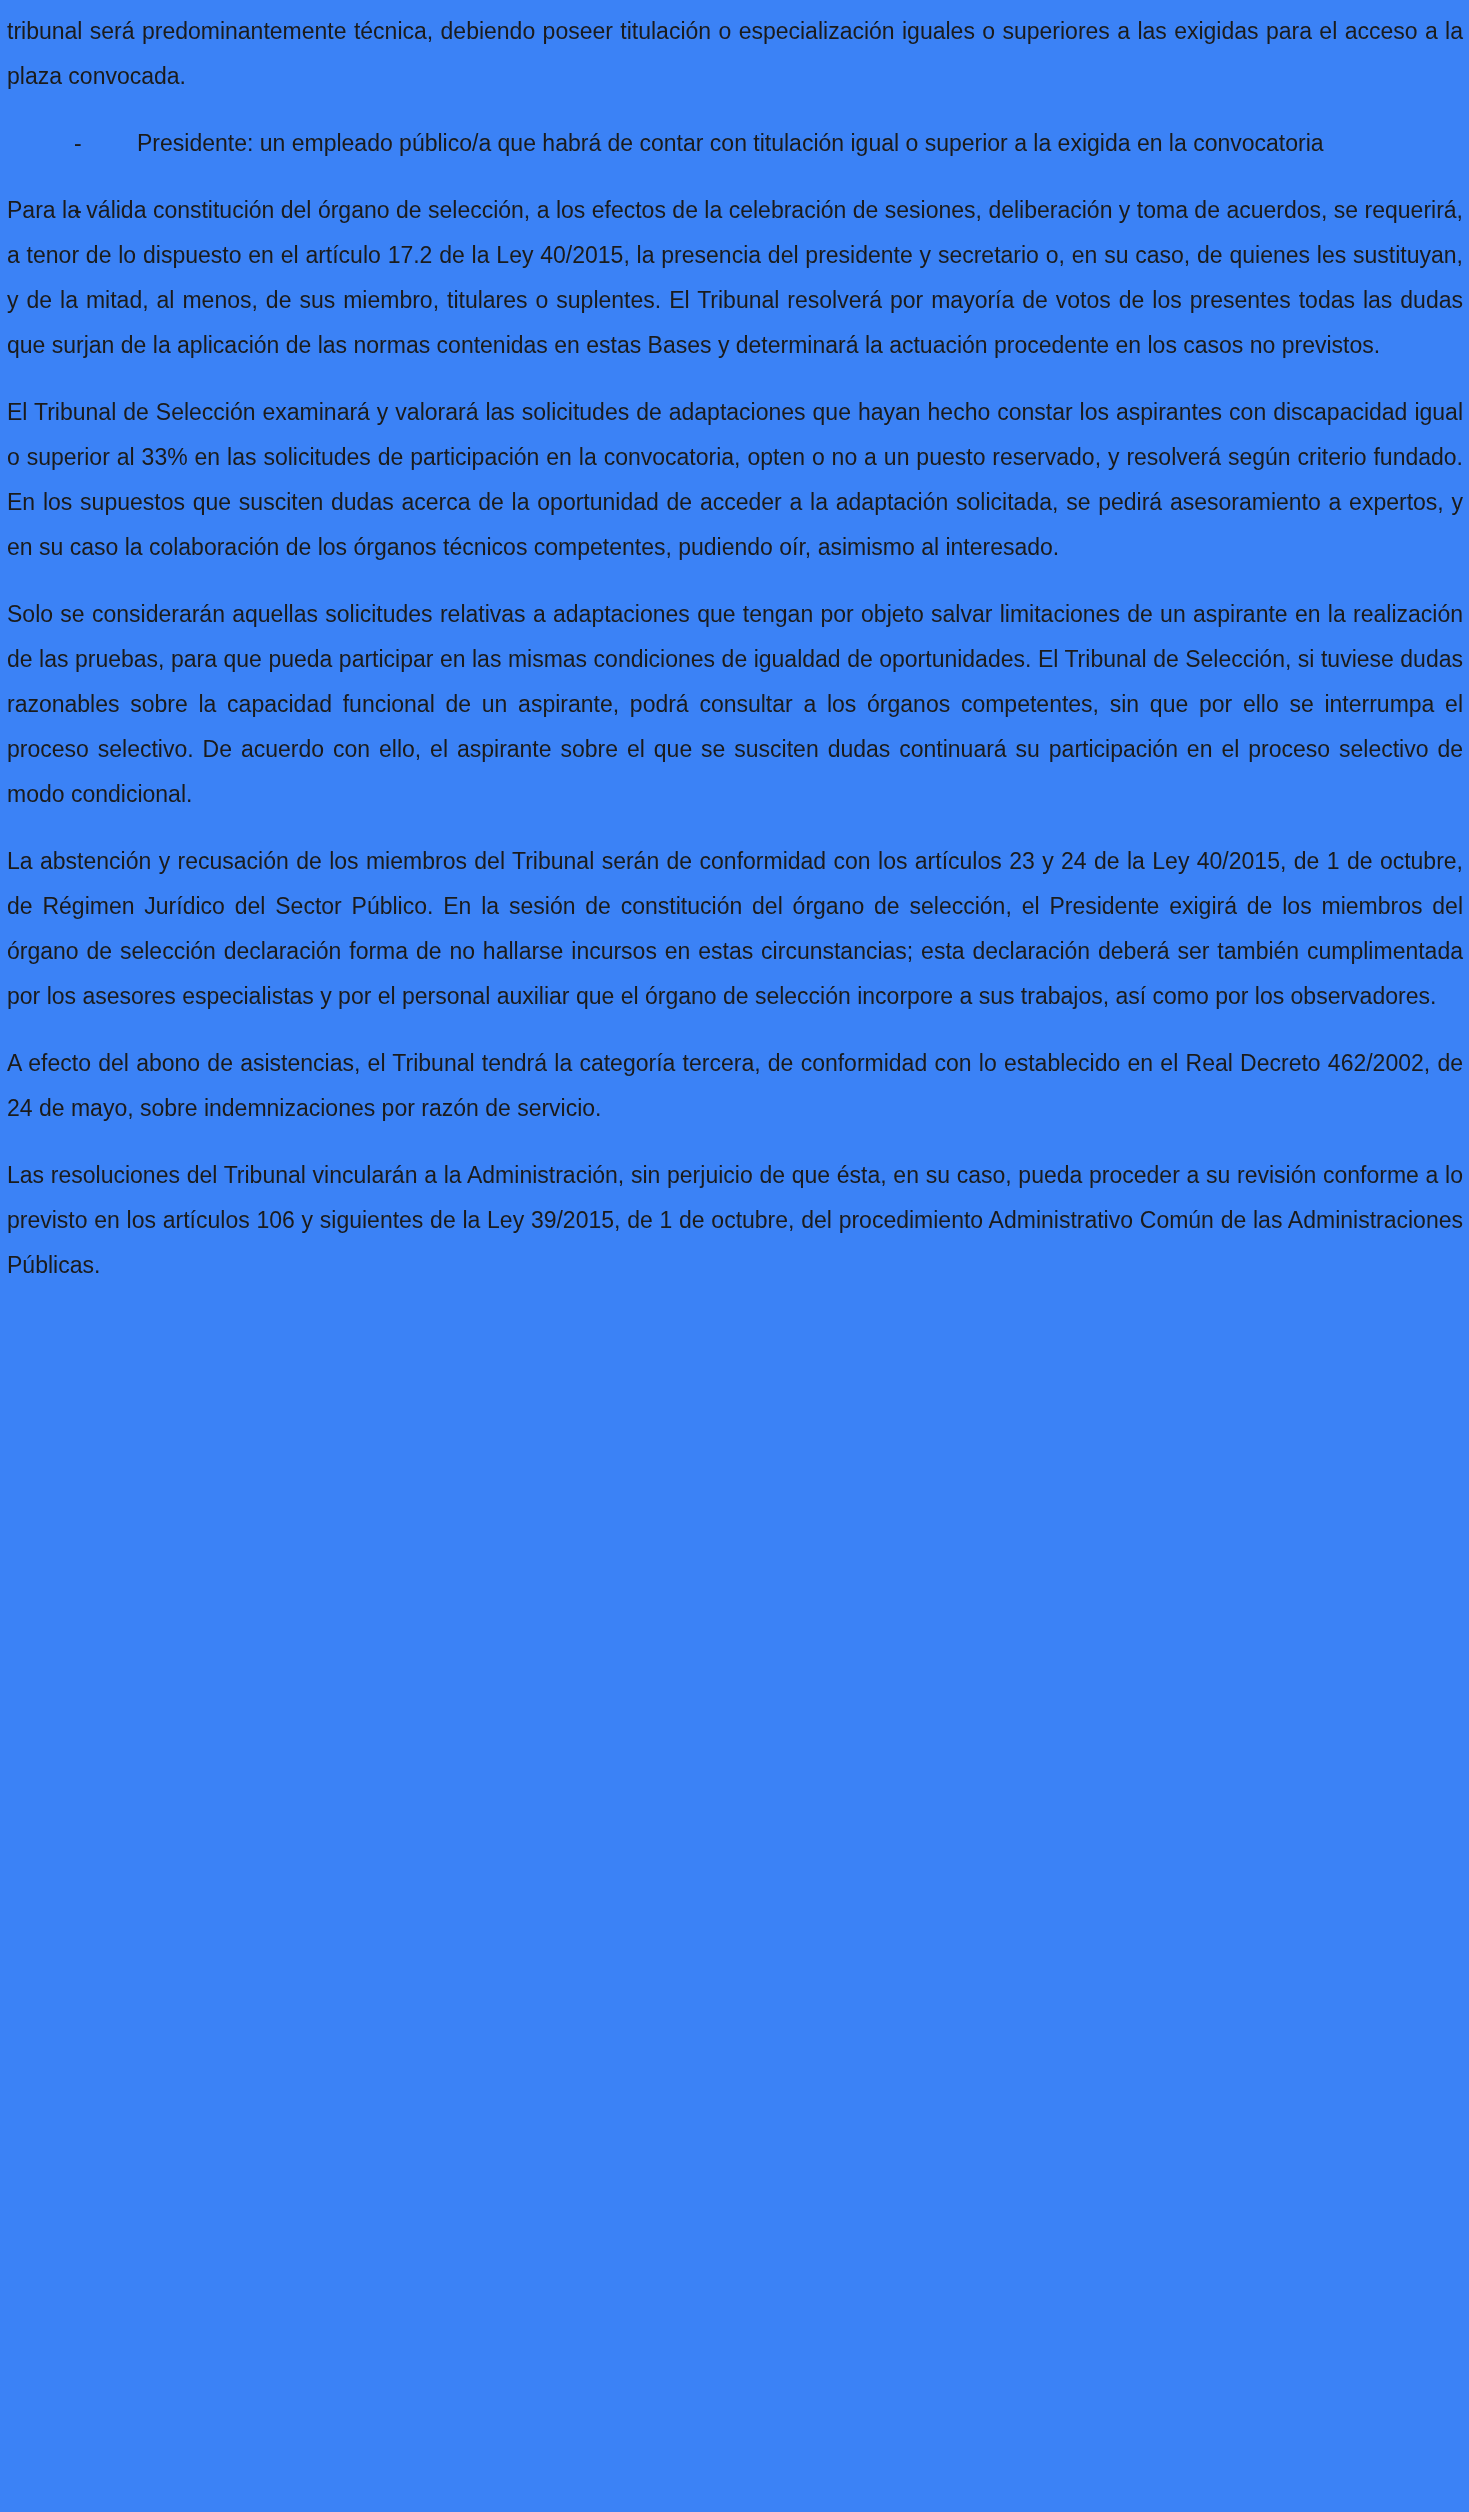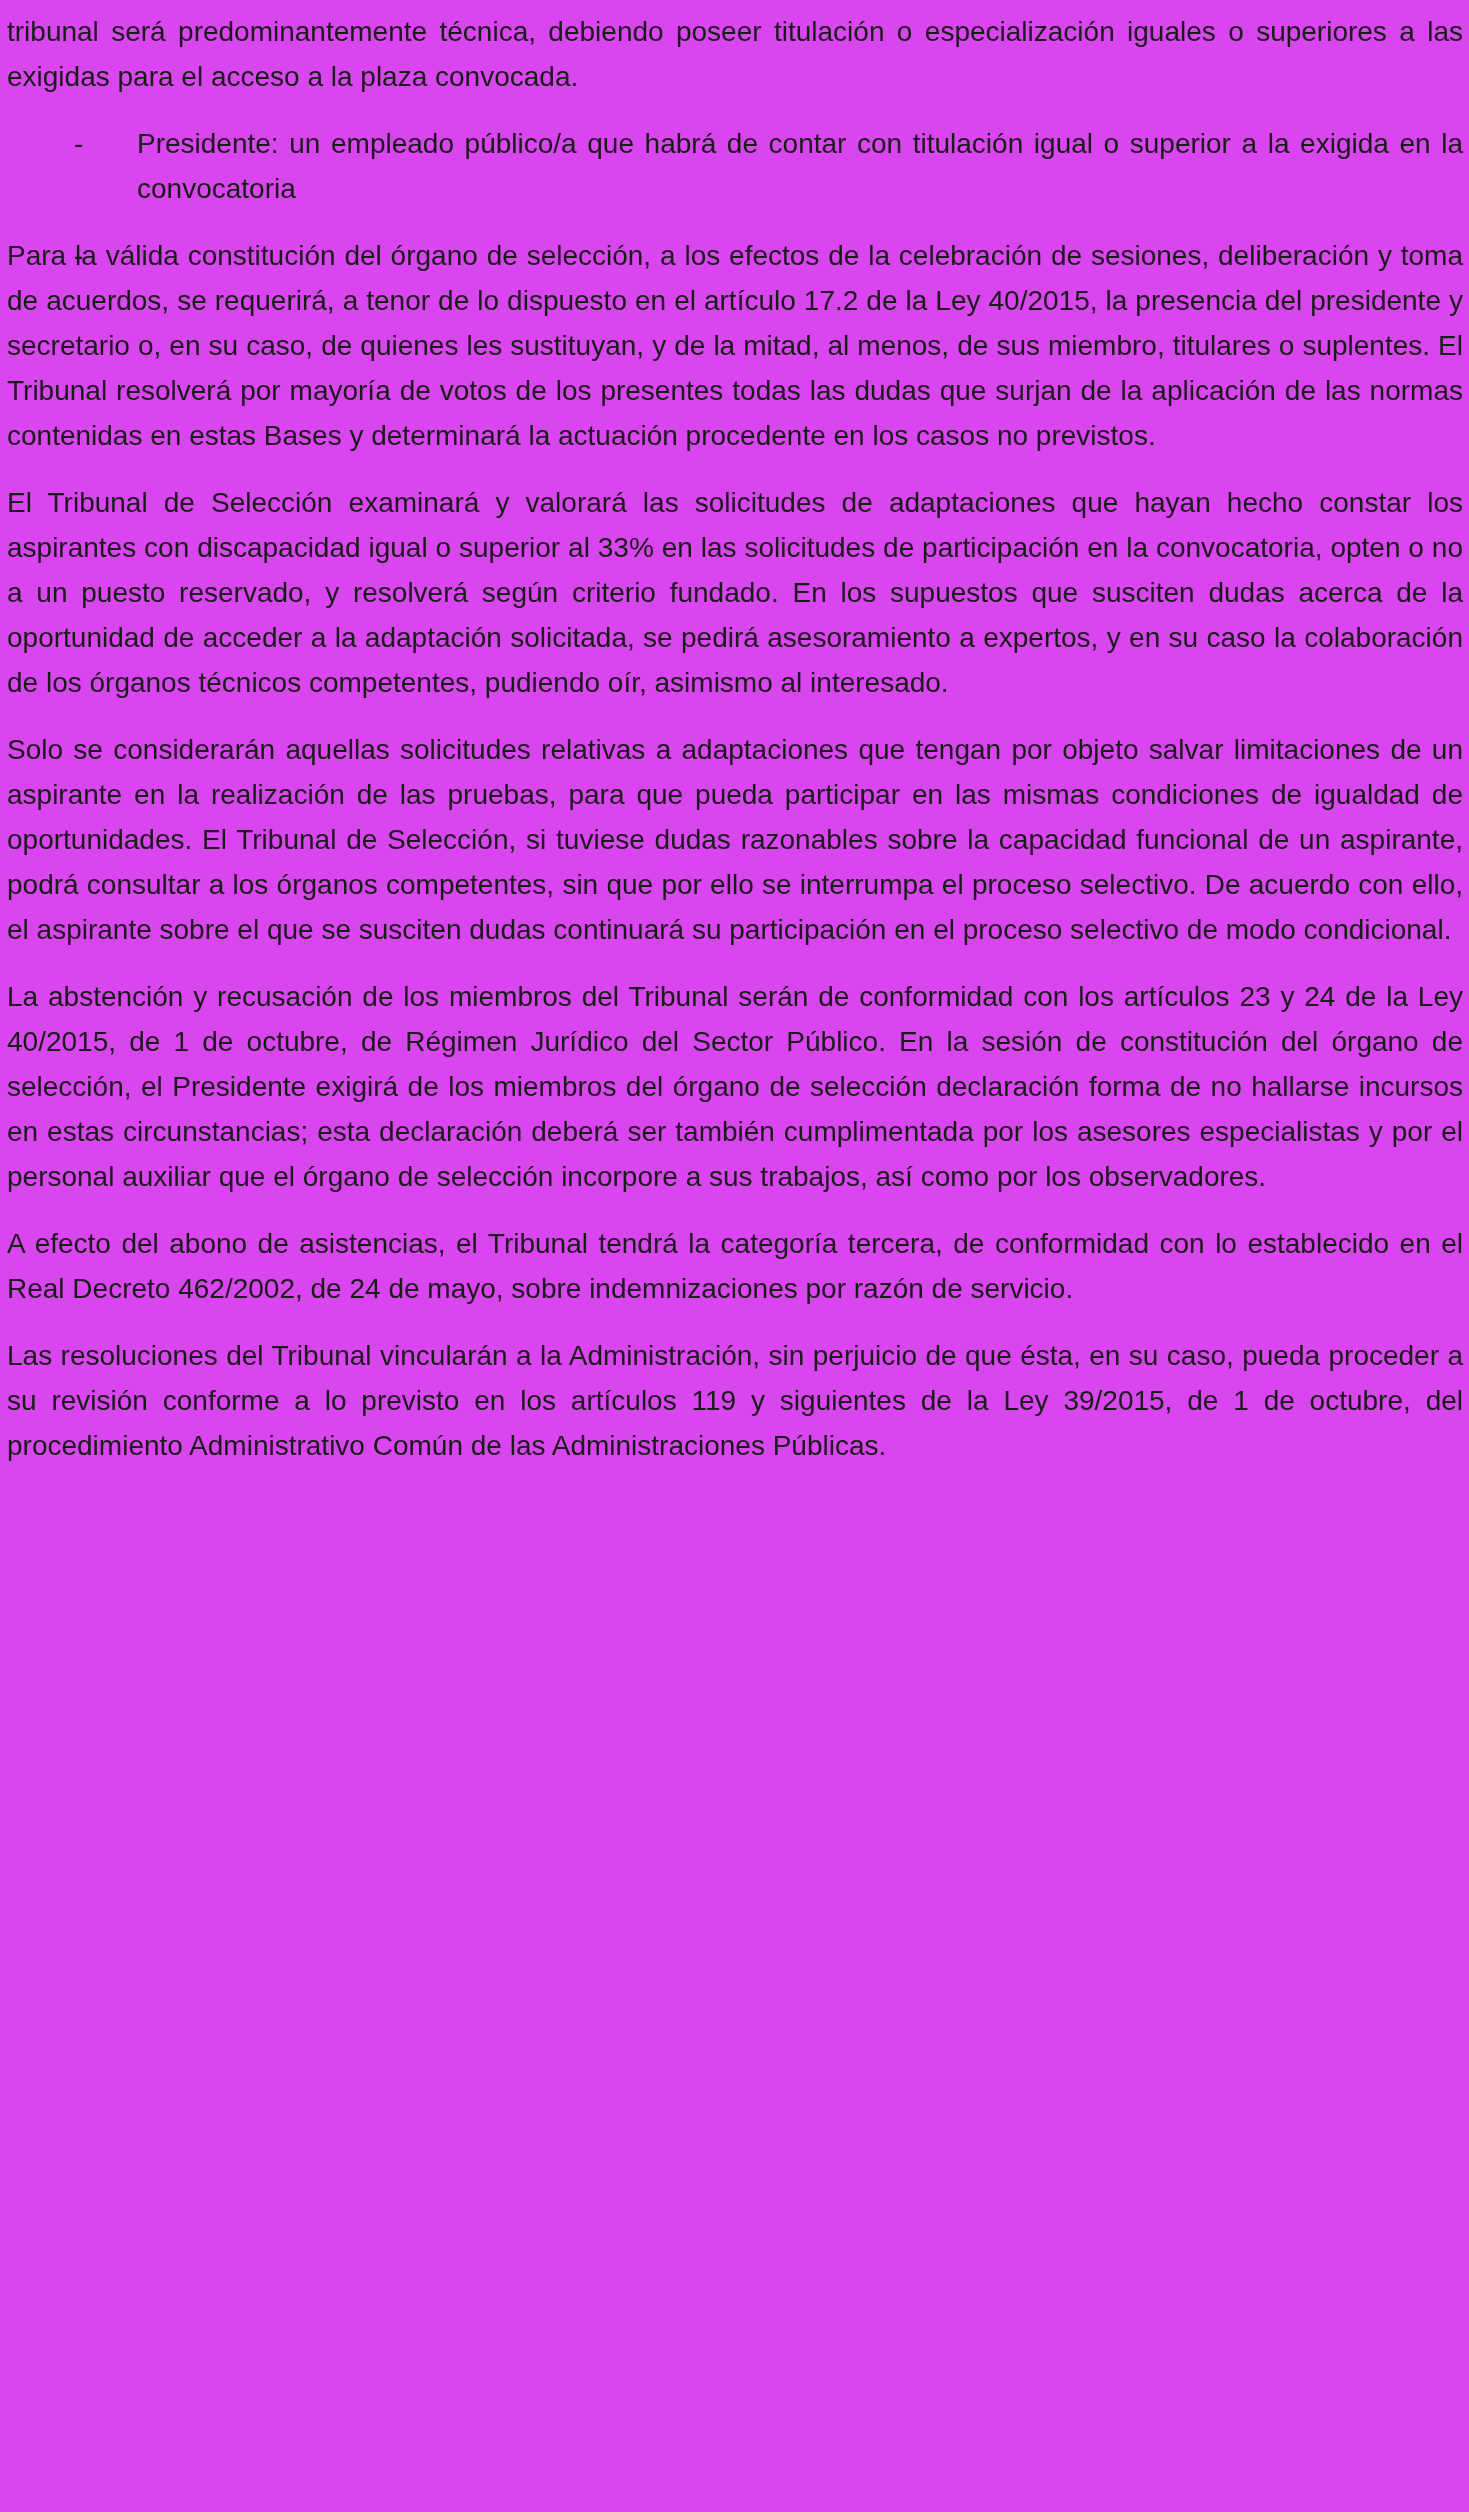--- a/index.html
+++ b/index.html
@@ -5,23 +5,23 @@
   html, body {
     margin: 0;
     padding: 0;
     background: #ffffff;
   }
   .page {
     width: 1470px;
     min-height: 2512px;
     box-sizing: border-box;
     padding: 8.7px 7px 0 7px;
-    background: #d946ef;
+    background: #3b82f6;
     font-family: "Liberation Sans", "DejaVu Sans", sans-serif;
-    font-size: 28px;
+    font-size: 23px;
     line-height: 45px;
     color: #1b1b1b;
     text-align: justify;
     text-justify: inter-word;
     overflow: hidden;
   }
   .para {
     margin: 0 0 22px 0;
   }
   .list {
@@ -67,16 +67,16 @@
 
 
   <p class="para">El Tribunal de Selección examinará y valorará las solicitudes de adaptaciones que hayan hecho constar los aspirantes con discapacidad igual o superior al 33% en las solicitudes de participación en la convocatoria, opten o no a un puesto reservado, y resolverá según criterio fundado. En los supuestos que susciten dudas acerca de la oportunidad de acceder a la adaptación solicitada, se pedirá asesoramiento a expertos, y en su caso la colaboración de los órganos técnicos competentes, pudiendo oír, asimismo al interesado.</p>
 
   <p class="para">Solo se considerarán aquellas solicitudes relativas a adaptaciones que tengan por objeto salvar limitaciones de un aspirante en la realización de las pruebas, para que pueda participar en las mismas condiciones de igualdad de oportunidades. El Tribunal de Selección, si tuviese dudas razonables sobre la capacidad funcional de un aspirante, podrá consultar a los órganos competentes, sin que por ello se interrumpa el proceso selectivo. De acuerdo con ello, el aspirante sobre el que se susciten dudas continuará su participación en el proceso selectivo de modo condicional.</p>
 
   <p class="para">La abstención y recusación de los miembros del Tribunal serán de conformidad con los artículos 23 y 24 de la Ley 40/2015, de 1 de octubre, de Régimen Jurídico del Sector Público. En la sesión de constitución del órgano de selección, el Presidente exigirá de los miembros del órgano de selección declaración forma de no hallarse incursos en estas circunstancias; esta declaración deberá ser también cumplimentada por los asesores especialistas y por el personal auxiliar que el órgano de selección incorpore a sus trabajos, así como por los observadores.</p>
 
   <p class="para">A efecto del abono de asistencias, el Tribunal tendrá la categoría tercera, de conformidad con lo establecido en el Real Decreto 462/2002, de 24 de mayo, sobre indemnizaciones por razón de servicio.</p>
 
-  <p class="para">Las resoluciones del Tribunal vincularán a la Administración, sin perjuicio de que ésta, en su caso, pueda proceder a su revisión conforme a lo previsto en los artículos 119 y siguientes de la Ley 39/2015, de 1 de octubre, del procedimiento Administrativo Común de las Administraciones Públicas.</p>
+  <p class="para">Las resoluciones del Tribunal vincularán a la Administración, sin perjuicio de que ésta, en su caso, pueda proceder a su revisión conforme a lo previsto en los artículos 106 y siguientes de la Ley 39/2015, de 1 de octubre, del procedimiento Administrativo Común de las Administraciones Públicas.</p>
 
 </div>
 
 
 </body></html>

